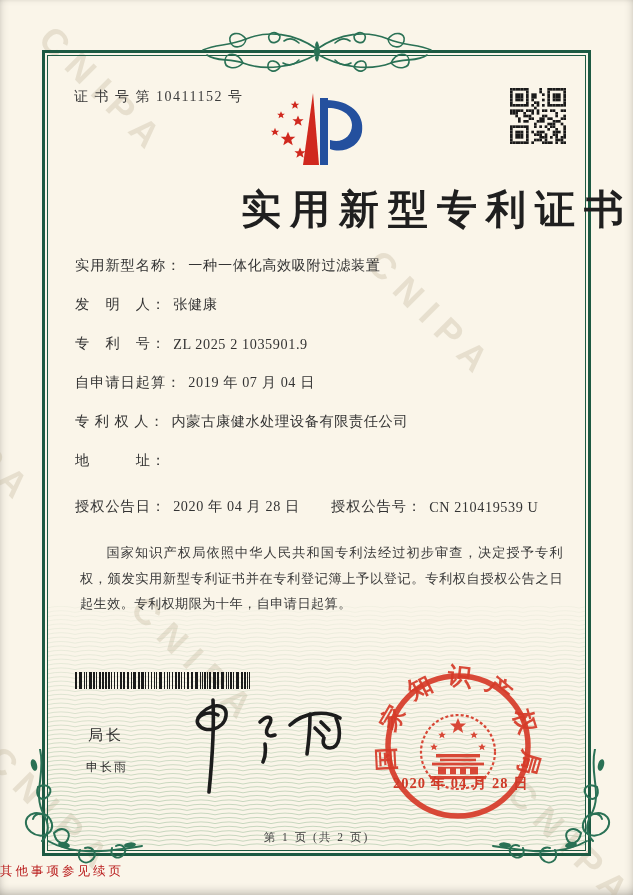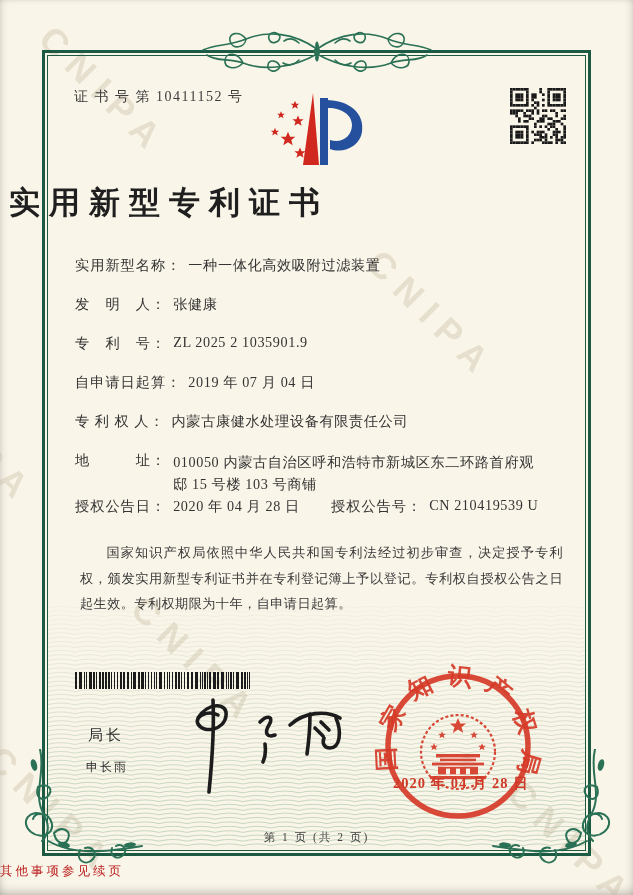--- a/index.html
+++ b/index.html
@@ -28,26 +28,26 @@
   .frame-inner{position:absolute;inset:2px;border:1px solid #1d5a43;}
   .guilloche{position:absolute;left:47px;top:606px;width:539px;height:242px;z-index:2;}
   .cert-no{
     position:absolute;left:74px;top:88px;z-index:5;
     font-size:14px;letter-spacing:1.5px;color:#3c3c3c;
   }
   .logo{position:absolute;left:268px;top:91px;z-index:5;}
   .qr{position:absolute;left:510px;top:88px;z-index:5;fill:#1a1a1a;}
   .title{
     position:absolute;left:0;right:0;top:182px;z-index:5;
-    text-align:left;font-size:31px;font-weight:bold;color:#1f1f1f;
+    text-align:right;font-size:40px;font-weight:bold;color:#1f1f1f;
     letter-spacing:9px;text-indent:9px;
   }
   .fields{position:absolute;left:75px;top:256px;width:490px;z-index:5;
     font-size:14.2px;color:#333;}
-  .frow{position:absolute;left:0;display:flex;align-items:flex-start;}
+  .frow{position:absolute;left:0;display:flex;align-items:flex-end;}
   .fl{white-space:pre;letter-spacing:1px;}
   .fv{margin-left:7px;letter-spacing:.6px;}
   .fv.addr{width:372px;line-height:1.55;}
   .legal{
     position:absolute;left:67px;top:527px;width:509px;z-index:5;
     font-size:13.2px;line-height:1.95;color:#3a3a3a;text-align:justify;
     letter-spacing:.4px;
   }
   .legal p{margin:13px;text-indent:2em;}
   .barcode{position:absolute;left:75px;top:672px;z-index:5;}
@@ -445,21 +445,20 @@
     <div class="frow" style="top:117px">
       <span class="fl">自申请日起算：</span>
       <span class="fv">2019 年 07 月 04 日</span>
     </div>
     <div class="frow" style="top:156px">
       <span class="fl">专 利 权 人：</span>
       <span class="fv">内蒙古康健水处理设备有限责任公司</span>
     </div>
     <div class="frow" style="top:195px">
       <span class="fl">地　　　址：</span>
-      <span class="fv addr">010050 内蒙古自治区呼和浩特市新城区东二环路首府观邸 15 号楼 103 号商铺</span>
     </div>
     <div class="frow" style="top:241px">
       <span class="fl">授权公告日：</span>
       <span class="fv">2020 年 04 月 28 日</span>
     </div>
     <div class="frow" style="top:241px;left:256px">
       <span class="fl">授权公告号：</span>
       <span class="fv">CN 210419539 U</span>
     </div>
   </div>

